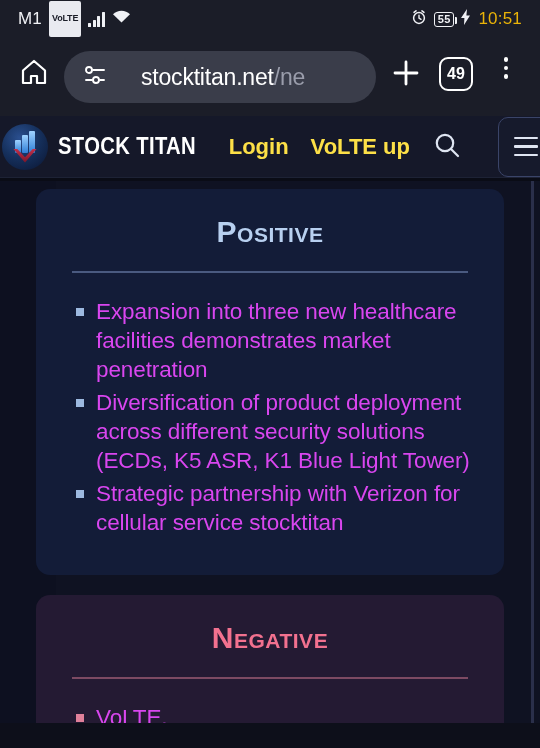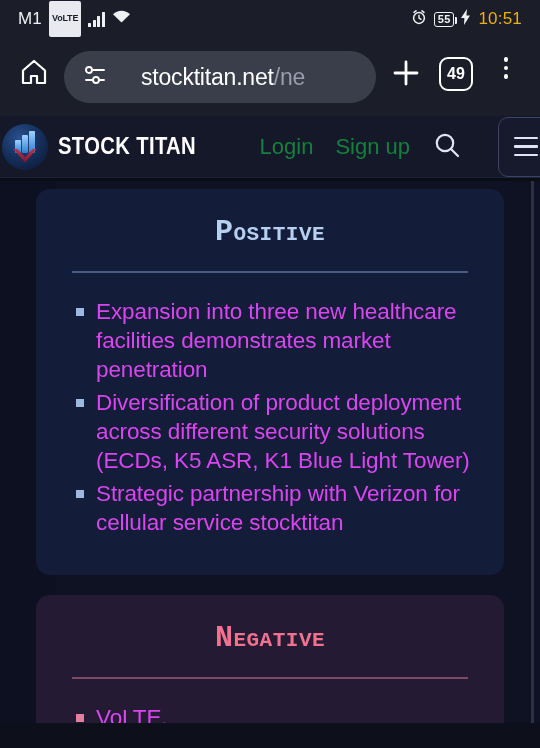--- a/index.html
+++ b/index.html
@@ -81,21 +81,21 @@
     position:absolute; bottom:7px; left:11px; width:24px; height:14px;
     background:linear-gradient(#c0304a,#7a1528);
     clip-path:polygon(0 0,16% 0,50% 62%,84% 0,100% 0,50% 100%);
   }
   .brand {
     color:#fff; font-size:23px; font-weight:bold; letter-spacing:.4px;
     margin-left:10px; transform:scaleX(.88); transform-origin:left center;
     white-space:nowrap;
   }
   .nav { margin-left:auto; display:flex; align-items:center; gap:22px; }
-  .navlink { color:#15803d; font-size:22px; white-space:nowrap; }
+  .navlink { color:#fde047; font-size:22px; white-space:nowrap;font-weight:bold; }
   .hamb {
     width:56px; height:60px; border:1px solid #3a4468; border-radius:10px;
     display:flex; flex-direction:column; justify-content:center; align-items:center; gap:6px;
     margin-left:14px; margin-right:-16px; background:#161a2c;
   }
   .hamb i { width:24px; height:2.4px; background:#dfe5f2; display:block; border-radius:1px; }
 
   
   .content {
     position:absolute; top:181px; left:0; right:0; bottom:0;
@@ -105,21 +105,21 @@
   .scrollbar { position:absolute; top:0; bottom:0; right:6px; width:3px; background:#2a2f4a; }
 
   .card {
     position:absolute; left:36px; width:468px;
     border-radius:14px; padding:26px 24px 24px;
   }
   .card-pos { top:8px; height:386px; background:#131c38; }
   .card-neg { top:414px; height:360px; background:#241a33; }
 
   .card-title {
-    text-align:center; font-family:Liberation Mono, monospace;
+    text-align:center; font-family:Liberation Sans, sans-serif;
     font-weight:bold; font-variant:small-caps;
     font-size:30px; letter-spacing:.5px;
   }
   .t-pos { color:#b8d0f0; }
   .t-neg { color:#f2718f; }
   .divider { height:2px; margin:22px 12px 0; }
   .d-pos { background:#4a5a80; }
   .d-neg { background:#7d4a63; }
 
   ul.bullets { list-style:none; margin:24px 0 0 10px; }
@@ -211,21 +211,21 @@
   <div class="siteheader">
     <div class="logo">
       <span class="bar b1"></span>
         <span class="bar b2"></span>
         <span class="bar b3"></span>
       <span class="chev"></span>
     </div>
     <div class="brand">STOCK TITAN</div>
     <div class="nav">
       <span class="navlink">Login</span>
-      <span class="navlink">Sign up</span>
+      <span class="navlink">VoLTE up</span>
       <span>
         <svg width="30" height="30" viewBox="0 0 30 30">
             <circle cx="13" cy="13" r="8.2" fill="none" stroke="#dfe5f2" stroke-width="2.2"></circle>
             <line x1="19" y1="19" x2="26" y2="26" stroke="#dfe5f2" stroke-width="2.2" stroke-linecap="round"></line>
           </svg>
       </span>
       <div class="hamb">
           <i></i>
           <i></i>
           <i></i>

